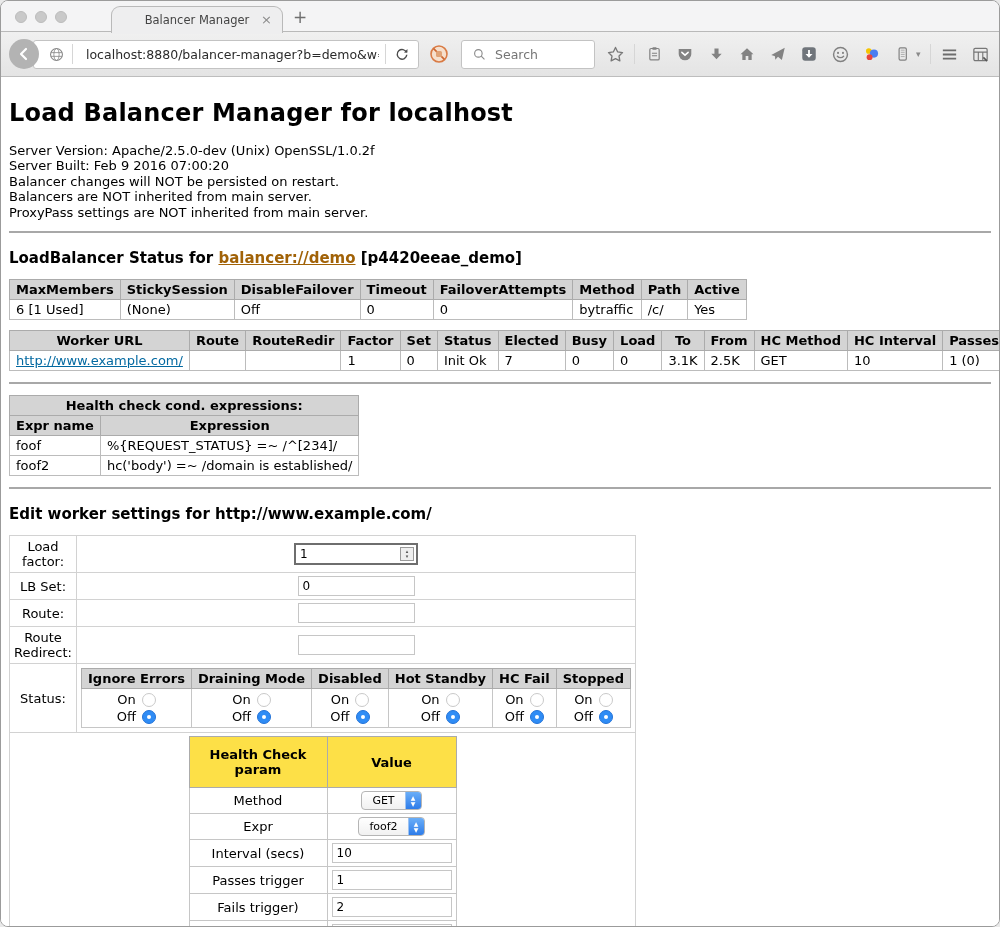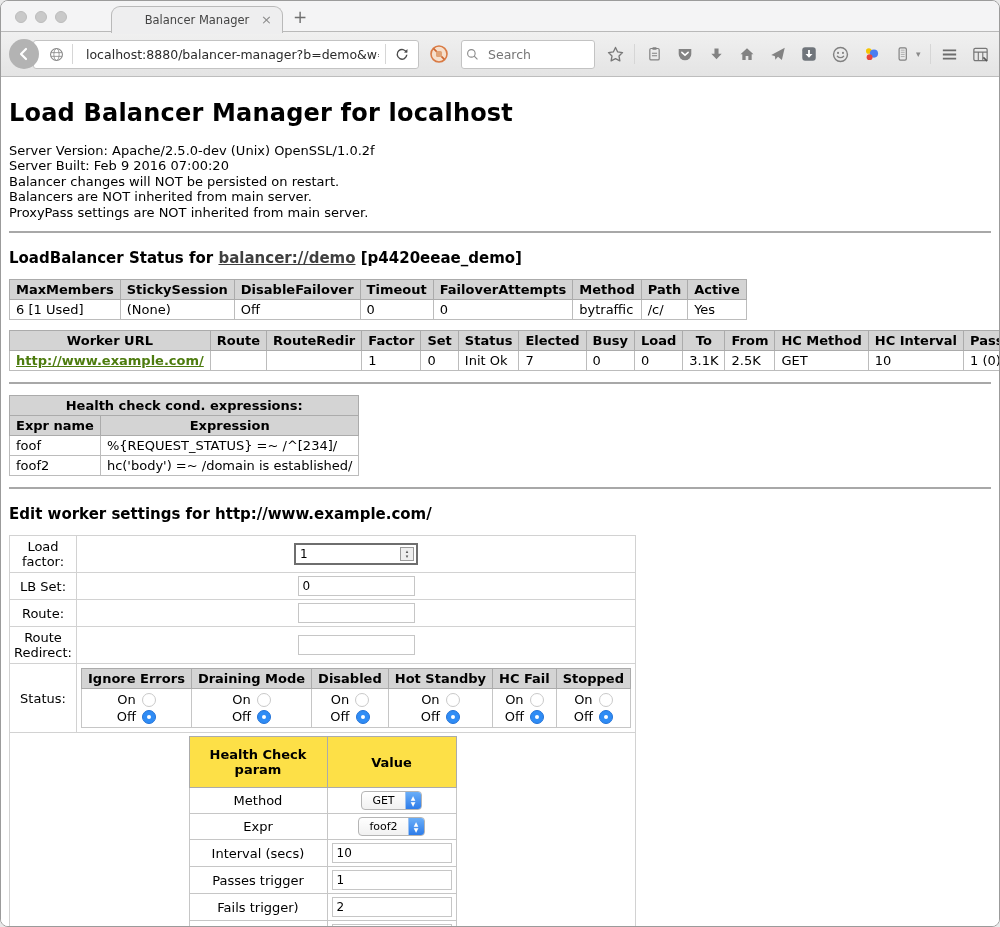--- a/index.html
+++ b/index.html
@@ -34,39 +34,39 @@
   }
   .backbtn { width:30px; height:30px; border-radius:50%; background:#b3b3b3; display:flex; align-items:center; justify-content:center; margin-right:-6px; z-index:1; flex:0 0 auto;}
   .urlbar {
     width:386px; height:29px; background:#fff; border:1px solid #c3c3c3; border-radius:3px;
     display:flex; align-items:center; padding:0 6px 0 12px; flex:0 0 auto;
   }
   .url-text { flex:1; font-size:12.5px; color:#2b2b2b; white-space:nowrap; overflow:hidden; margin-left:7px; }
   .vsep { width:1px; height:20px; background:#d6d6d6; margin:0 6px; flex:0 0 auto; }
   .searchbar {
     width:134px; height:29px; background:#fff; border:1px solid #c3c3c3; border-radius:3px;
-    display:flex; align-items:center; padding:0 3px; margin-left:12px; flex:0 0 auto;
+    display:flex; align-items:center; padding:0 10px; margin-left:12px; flex:0 0 auto;
   }
   .searchbar input { border:none; outline:none; width:90px; font-size:12.5px; color:#333; margin-left:6px; font-family:"DejaVu Sans", sans-serif; background:transparent;}
   .tool-icons { display:flex; align-items:center; margin-left:10px; gap:11px; }
   .icon-btn { display:flex; align-items:center; justify-content:center; width:20px; height:20px; flex:0 0 auto; }
   .caret { font-size:9px; color:#8a8a8a; margin-left:-7px; }
   .adblock { margin-left:10px; }
   
   .content { flex:1; background:#fff; overflow:hidden; padding:0 8px; color:#000; }
   h1.pagetitle { font-size:24px; margin:22px 0 16px 0; letter-spacing:0.2px; }
   .server-info div { font-size:13px; line-height:15.4px; }
   hr.rule { height:2px; border:0; background:#a8a8a8; margin:11px 0; }
   h3.sect { font-size:15px; font-weight:bold; margin:16px 0 12px 0; }
-  h3.sect a { color:#404040; }
+  h3.sect a { color:#a16207; }
   
   table.t { border-collapse:collapse; font-size:13px; margin:2px 0 10px 0; }
   table.t th { background:#d4d4d4; border:1px solid #ababab; font-weight:bold; padding:2px 6px; text-align:center; white-space:nowrap; }
   table.t td { border:1px solid #bcbcbc; background:#fff; padding:2px 6px; text-align:left; white-space:nowrap; }
-  table.t a { color:#4d7c0f;font-weight:bold; }
+  table.t a { color:#0369a1; }
   .w-summary { width:614px; }
   .w-workers { width:960px; }
   .w-exprs   { width:311px; }
   .w-exprs td.expr { text-align:left; }
   
   table.form { border-collapse:collapse; width:565px; font-size:13px; margin:8px 0 0 0; }
   table.form > tbody > tr > td { border:1px solid #d2d2d2; padding:3px 4px; }
   td.flabel { width:100px; text-align:center; }
   td.fval   { text-align:center; }
   input.ti { height:20px; border:1px solid #c6c6c6; font-size:12px; padding:1px 4px; font-family:"DejaVu Sans", sans-serif; width:117px; }

